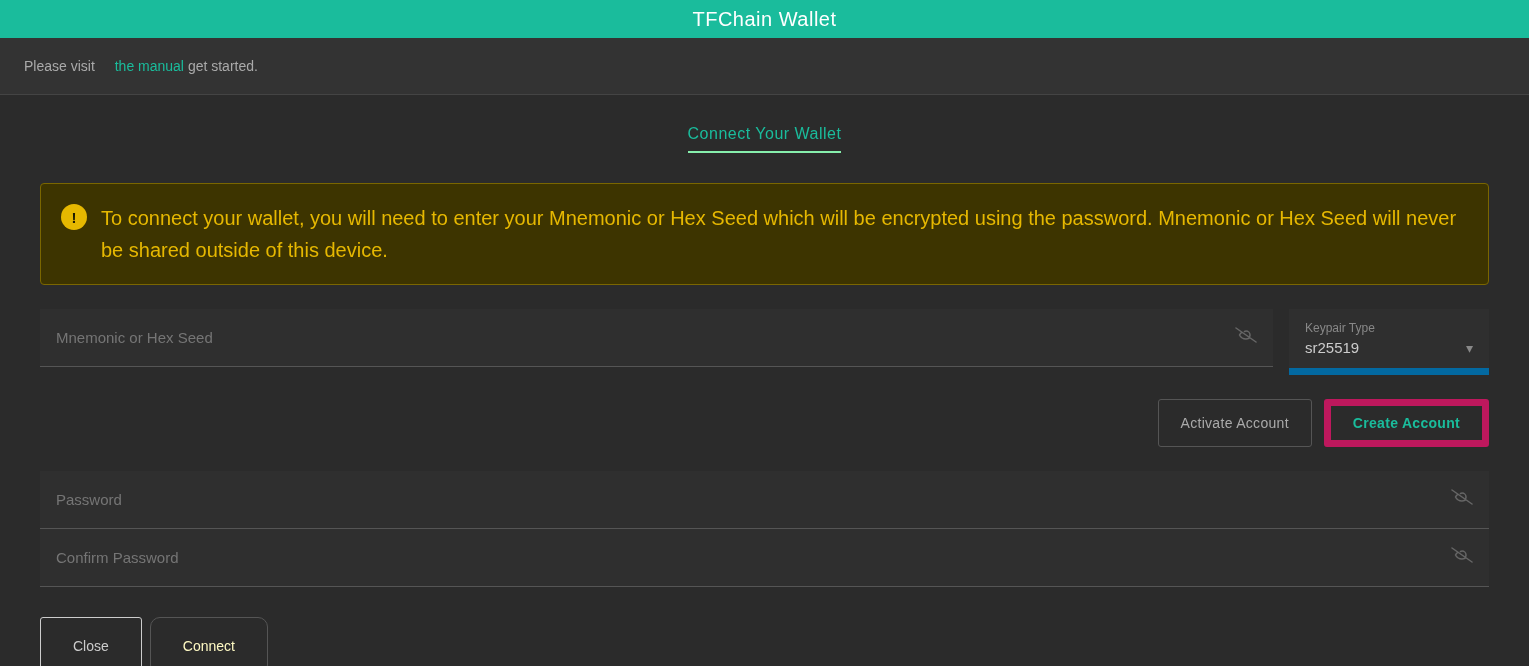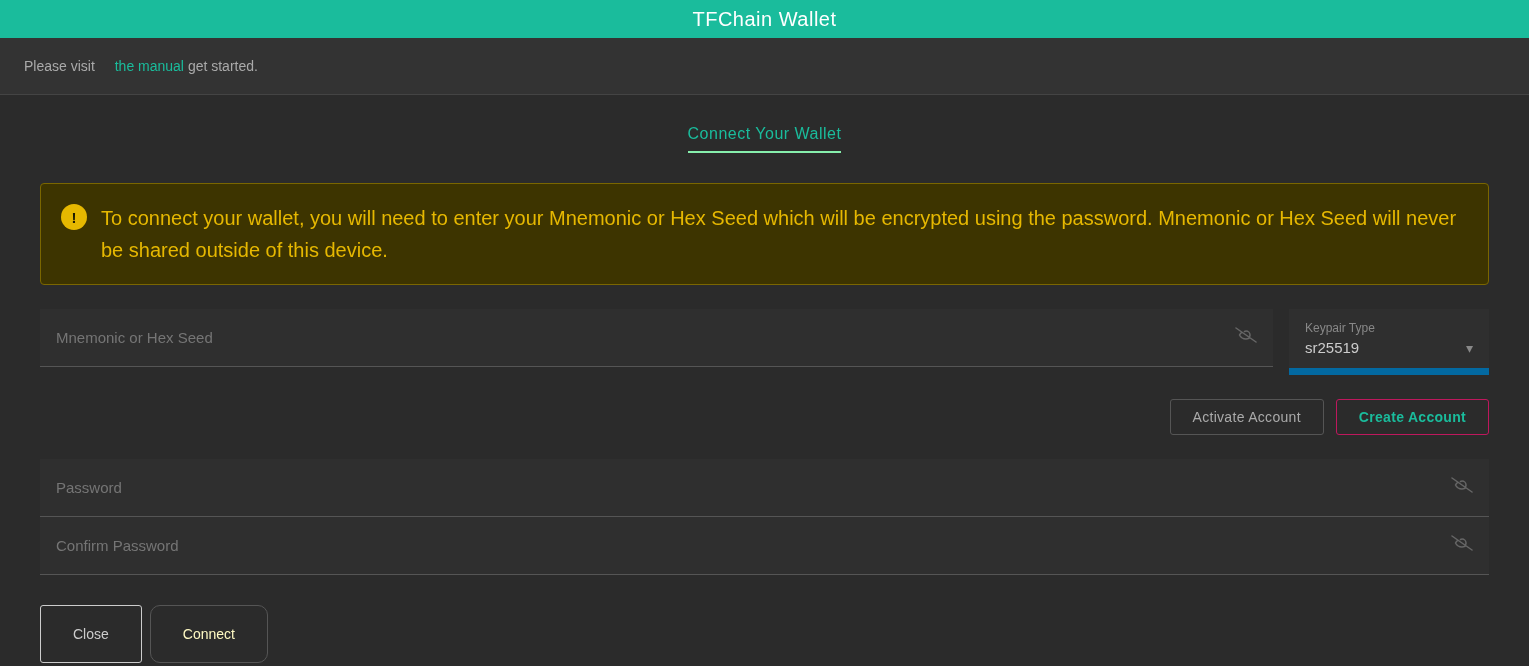--- a/index.html
+++ b/index.html
@@ -170,21 +170,21 @@
       font-size: 14px;
       cursor: pointer;
       border-radius: 3px;
       letter-spacing: 0.3px;
       margin-left: 16px;
     }
 
     .btn-primary-outline {
       padding: 9px 22px;
       background: transparent;
-      border: 1px solid #be185d;
+      border: 7px solid #be185d;
       color: #1abc9c;
       font-size: 14px;
       font-weight: 600;
       cursor: pointer;
       border-radius: 3px;
       letter-spacing: 0.3px;
     }
 
     
     .password-field-wrapper {

